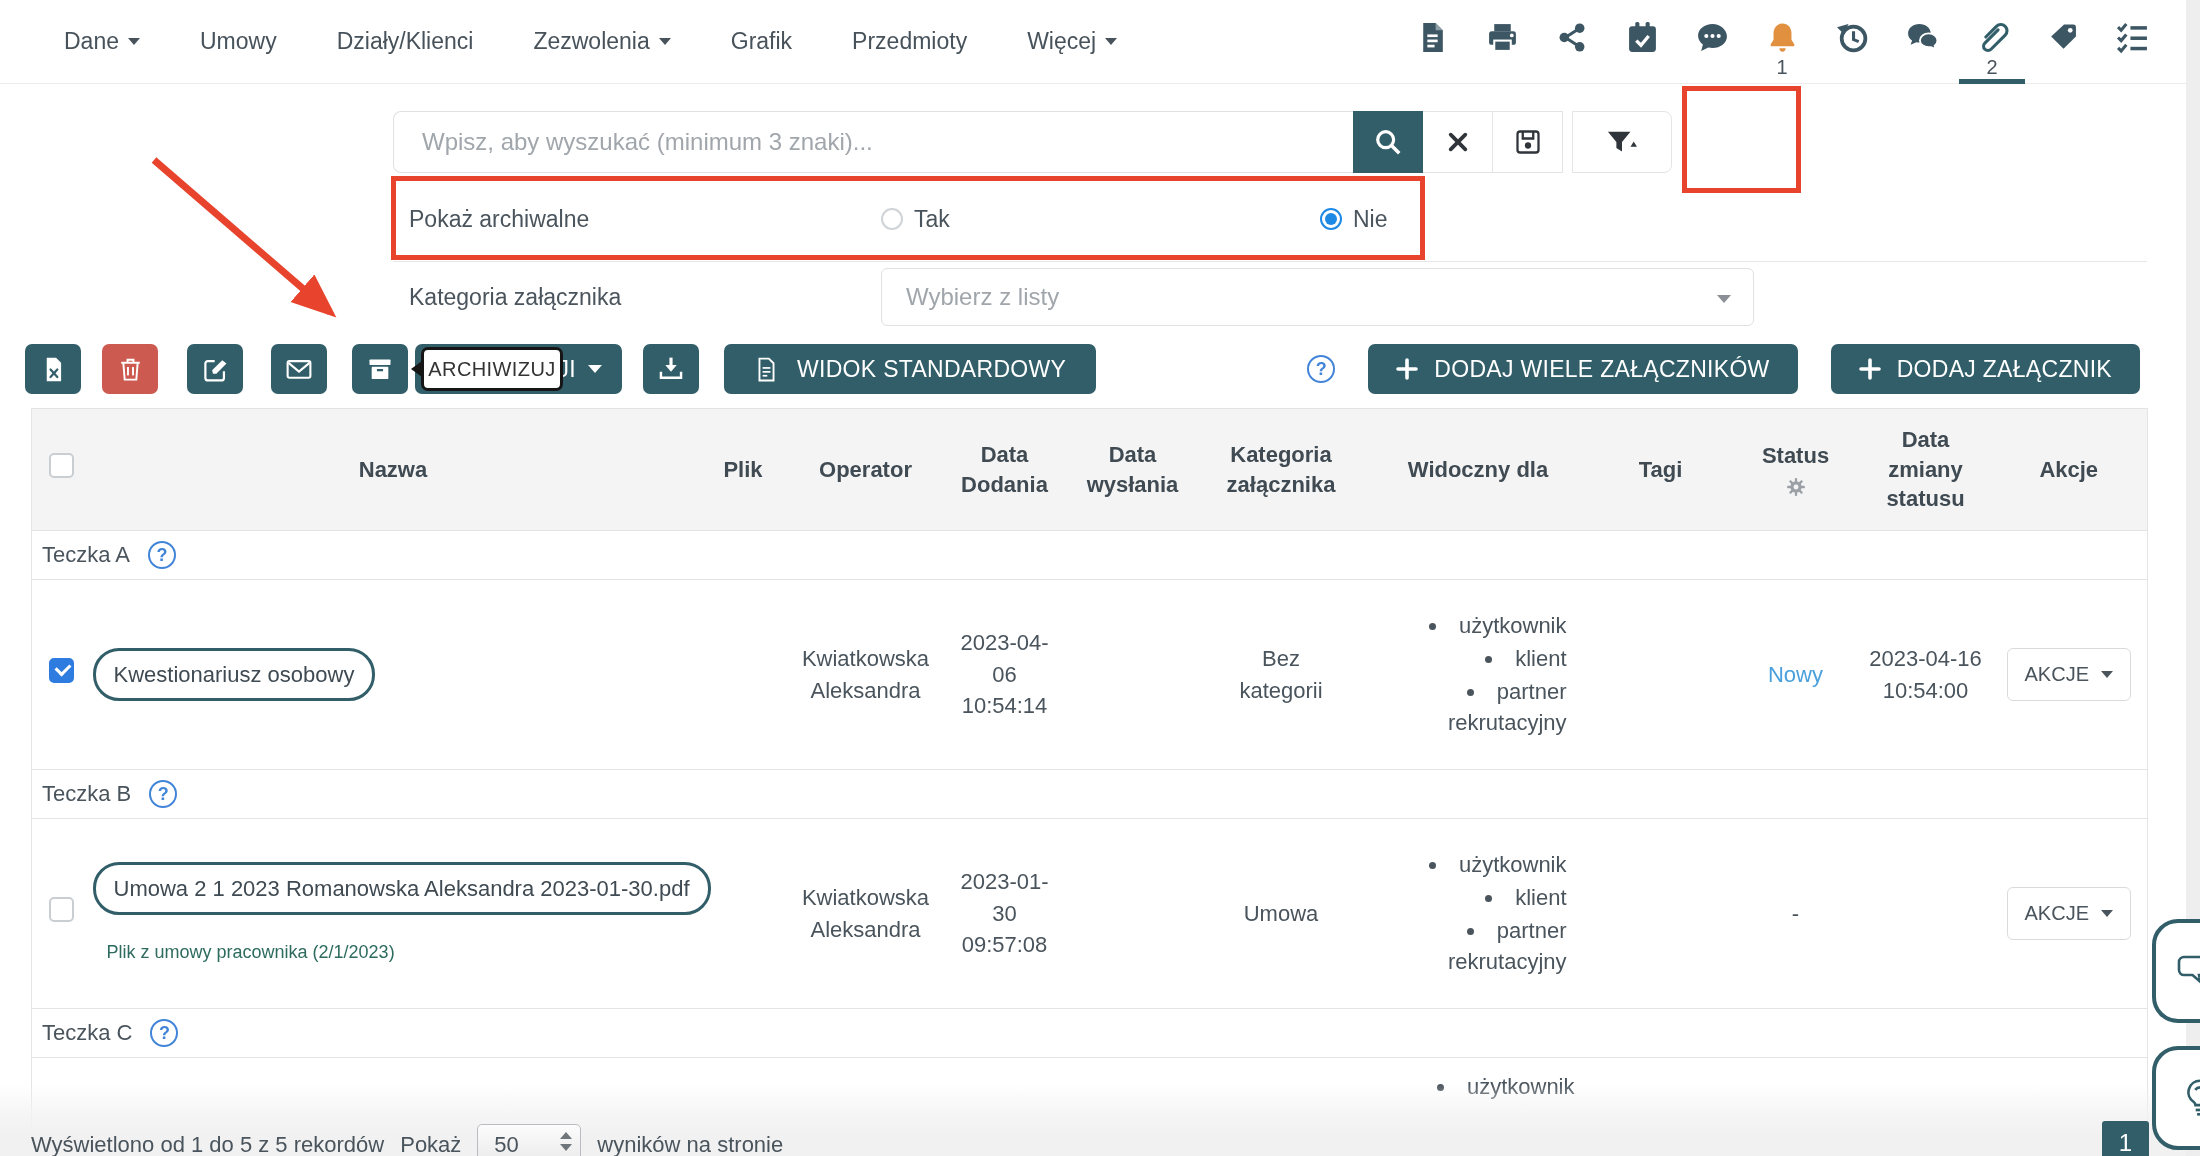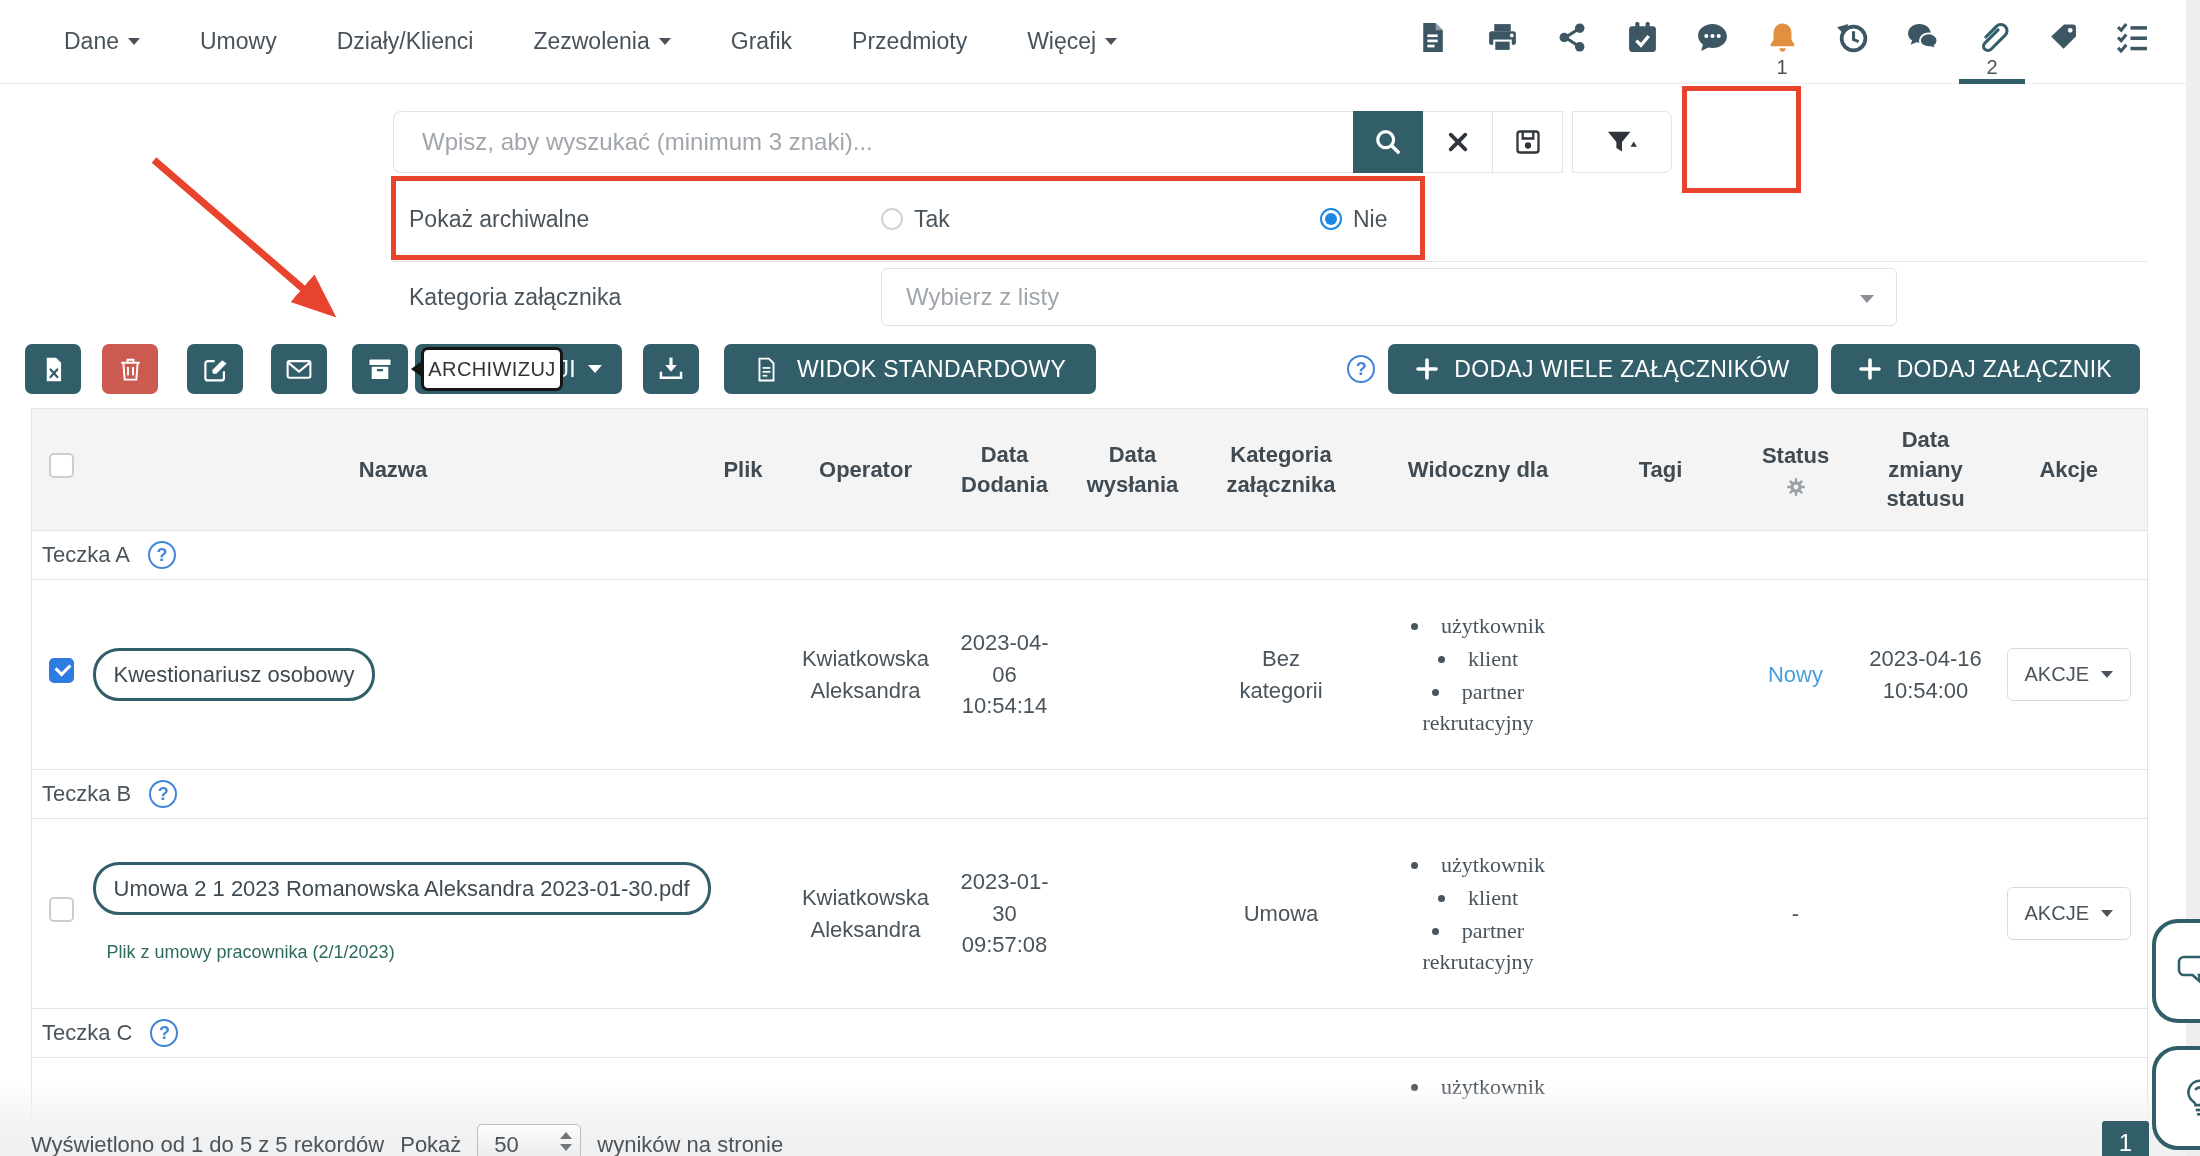--- a/index.html
+++ b/index.html
@@ -51,21 +51,21 @@
   .row-archival { margin-left: 409px; margin-top: 20px; height: 52px; display:flex; align-items:center; width: 1000px; }
   .row-archival .flabel { width: 472px; font-size: 23px; }
   .radio-opt { display:flex; align-items:center; gap: 11px; font-size:23px; cursor:pointer; }
   .radio-opt.opt-yes { width: 439px; }
   .radio { width:22px; height:22px; border-radius:50%; border:2px solid #cfd4d9; background:#fff; position:relative; flex:none; }
   .radio.checked { border-color:#1e88e5; }
   .radio.checked::after { content:""; position:absolute; left:3px; top:3px; width:12px; height:12px; border-radius:50%; background:#1e88e5; }
   .hsep { margin-left: 393px; margin-top: 16px; width: 1754px; border-top: 1px solid #e7e7e9; }
   .row-category { margin-left: 409px; margin-top: 6px; height: 58px; display:flex; align-items:center; }
   .row-category .flabel { width: 472px; font-size: 23px; }
-  .select-box { position:relative; width: 1016px; height: 58px; border:1px solid #dfe1e3; border-radius:6px; display:flex; align-items:center; padding: 0 24px; cursor:pointer; background:#fff; }
+  .select-box { position:relative; width: 873px; height: 58px; border:1px solid #dfe1e3; border-radius:6px; display:flex; align-items:center; padding: 0 24px; cursor:pointer; background:#fff; }
   .select-box .ph { font-size: 24px; color:#a0a6ab; }
   .select-box .sel-caret { position:absolute; right:22px; top:26px; width:0;height:0; border-left:7px solid transparent; border-right:7px solid transparent; border-top:8px solid #8a9096; }
 
   
   .toolbar { position: relative; margin-left: 25px; margin-top: 18px; height: 50px; display:flex; align-items:center; }
   .tbtn { height:50px; border-radius:7px; background:#315e68; color:#fff; display:flex; align-items:center; justify-content:center; cursor:pointer; flex:none; }
   .tbtn.icon-only { width: 56px; }
   .tbtn.danger { background:#cd5a50; }
   .gap21 { margin-left:21px; } .gap29 { margin-left:29px; } .gap28 { margin-left:28px; } .gap25 { margin-left:25px; } .gap7 { margin-left:7px; }
   .btn-options { width: 207px; justify-content:flex-end; padding-right: 20px; gap: 12px; position:relative; font-size:23px; letter-spacing:.3px; }
@@ -75,34 +75,34 @@
     background:#fff; border: 3px solid #161616; border-radius: 7px;
     display:flex; align-items:center; justify-content:center;
     font-size: 20px; color:#333; letter-spacing:.4px; white-space:nowrap;
   }
   .tooltip::before { content:""; position:absolute; left:-13px; top:11px; width:0;height:0;
     border-top:8px solid transparent; border-bottom:8px solid transparent; border-right:11px solid #161616; }
   .btn-widok { padding: 0 30px; gap: 18px; font-size: 23px; letter-spacing:.3px; }
   .toolbar-right { position:absolute; right: 46px; top: 0; height:50px; display:flex; align-items:center; gap: 13px; }
   .q-icon { width:28px; height:28px; border-radius:50%; border:2.5px solid #4285d8; color:#4285d8; display:flex; align-items:center; justify-content:center; font-size:18px; font-weight:700; flex:none; cursor:pointer; }
   .q-icon::after { content:"?"; }
-  .btn-add { padding: 0 28px; gap: 16px; font-size: 23px; letter-spacing:.3px; }
+  .btn-add { padding: 0 28px; gap: 16px; font-size: 23px; letter-spacing:.3px;margin-left:20px; }
 
   
   table.grid { margin-left: 31px; margin-top: 14px; width: 2116px; border-collapse: collapse; table-layout: fixed; font-size: 22px; color:#4a545c; background:#fff; border-left:1px solid #e4e4e6; border-right:1px solid #e4e4e6; }
   .grid thead th { background:#f4f4f4; border-top:1px solid #e4e4e6; border-bottom:1px solid #e4e4e6; height:122px; font-weight:700; color:#3f4a52; text-align:center; vertical-align:middle; line-height:1.35; padding: 0 6px; }
   .grid tr.group td { height: 49px; border-bottom:1px solid #e4e4e6; vertical-align:middle; padding-left: 10px; }
   .group-inner { display:flex; align-items:center; gap: 18px; font-size:22px; }
   .grid tr.data td { height: 190px; border-bottom:1px solid #e4e4e6; text-align:center; vertical-align:middle; padding: 8px 8px; line-height:1.45; }
   .grid tr.partial td { height: 97px; border-bottom:none; vertical-align:top; text-align:center; }
   .cell-name { text-align:left !important; padding-left: 2px !important; }
   .pill { display:inline-block; border: 3px solid #315e68; border-radius: 26px; padding: 8px 18px; font-size: 22px; color:#3f4a52; background:#fff; white-space:nowrap; cursor:pointer; }
   .name-sub { font-size: 18px; color:#2e6b5f; margin-top: 24px; padding-left: 14px; }
   .cell-cat { padding: 0 26px !important; }
-  ul.vis { list-style-position: inside; margin:2px; padding:0; text-align:center;font-family:Liberation Serif, serif; }
+  ul.vis { list-style-position: inside; margin:16px; padding:0; text-align:right; }
   ul.vis li { margin: 1px 0; }
   ul.vis.top { margin-top: 16px; }
   .status-link { color:#4aa0dc; cursor:pointer; }
   .btn-akcje { display:inline-flex; align-items:center; gap:12px; border:1px solid #d8dbde; border-radius:6px; background:#fff; padding: 11px 17px; font-size:20px; color:#4a545c; cursor:pointer; }
   .btn-akcje .caret-down { border-top-color:#4a545c; border-left-width:6px; border-right-width:6px; }
   .th-status { display:flex; flex-direction:column; align-items:center; gap:6px; }
 
   
   .cb { width:25px; height:25px; border-radius:5px; border:2px solid #c9ced3; background:#fff; display:inline-block; position:relative; cursor:pointer; }
   .cb.checked { background:#2f7ce0; border-color:#2f7ce0; }

